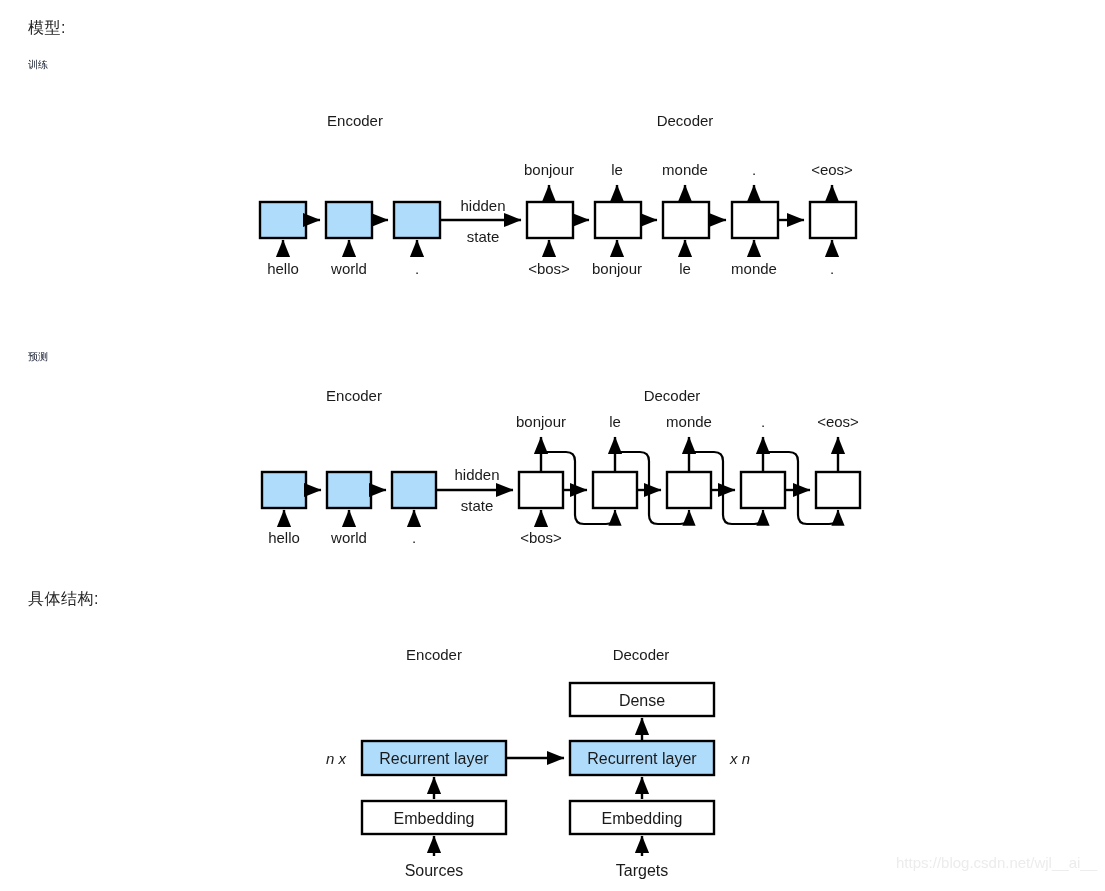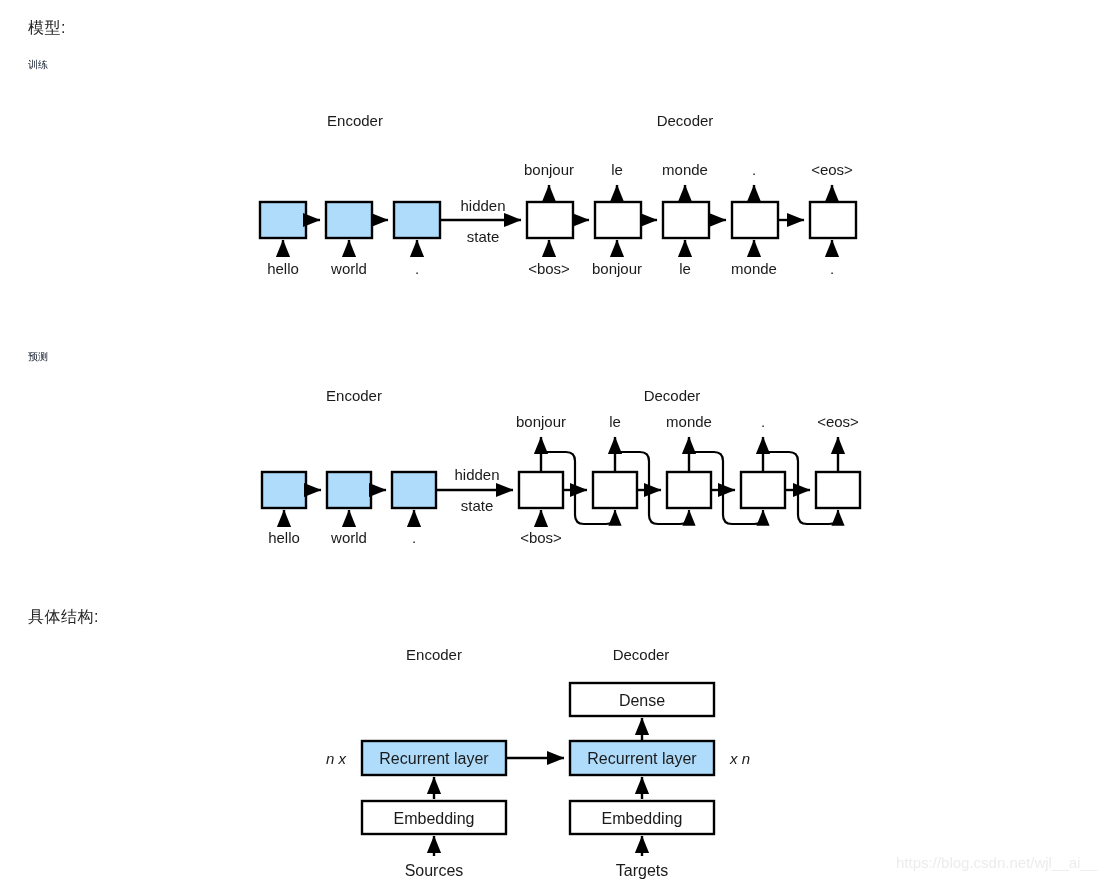--- a/index.html
+++ b/index.html
@@ -65,21 +65,21 @@
 </style>
 </head>
 <body>
 
 <div class="hd" style="left:28px; top:18px;">模型:</div>
 
 <div class="sub" style="left:28px; top:58px;">训练</div>
 
 <div class="sub" style="left:28px; top:329px;margin-top:21px;">预测</div>
 
-<div class="hd" style="left:28px; top:607px;">具体结构:</div>
+<div class="hd" style="left:28px; top:589px;">具体结构:</div>
 
 <div class="fig" style="left:0px; top:100px; width:1105px; height:190px;">
 <svg width="1105" height="190" viewBox="0 0 1105 190">
   <defs>
     <marker id="ah1" markerWidth="9" markerHeight="9" refX="7.2" refY="3.4" orient="auto" markerUnits="strokeWidth">
       <path d="M0,0.4 L0,6.4 L7.4,3.4 z" fill="#000000"></path>
     </marker>
   </defs>
 
   <text class="tx" x="355" y="26" text-anchor="middle">Encoder</text>

